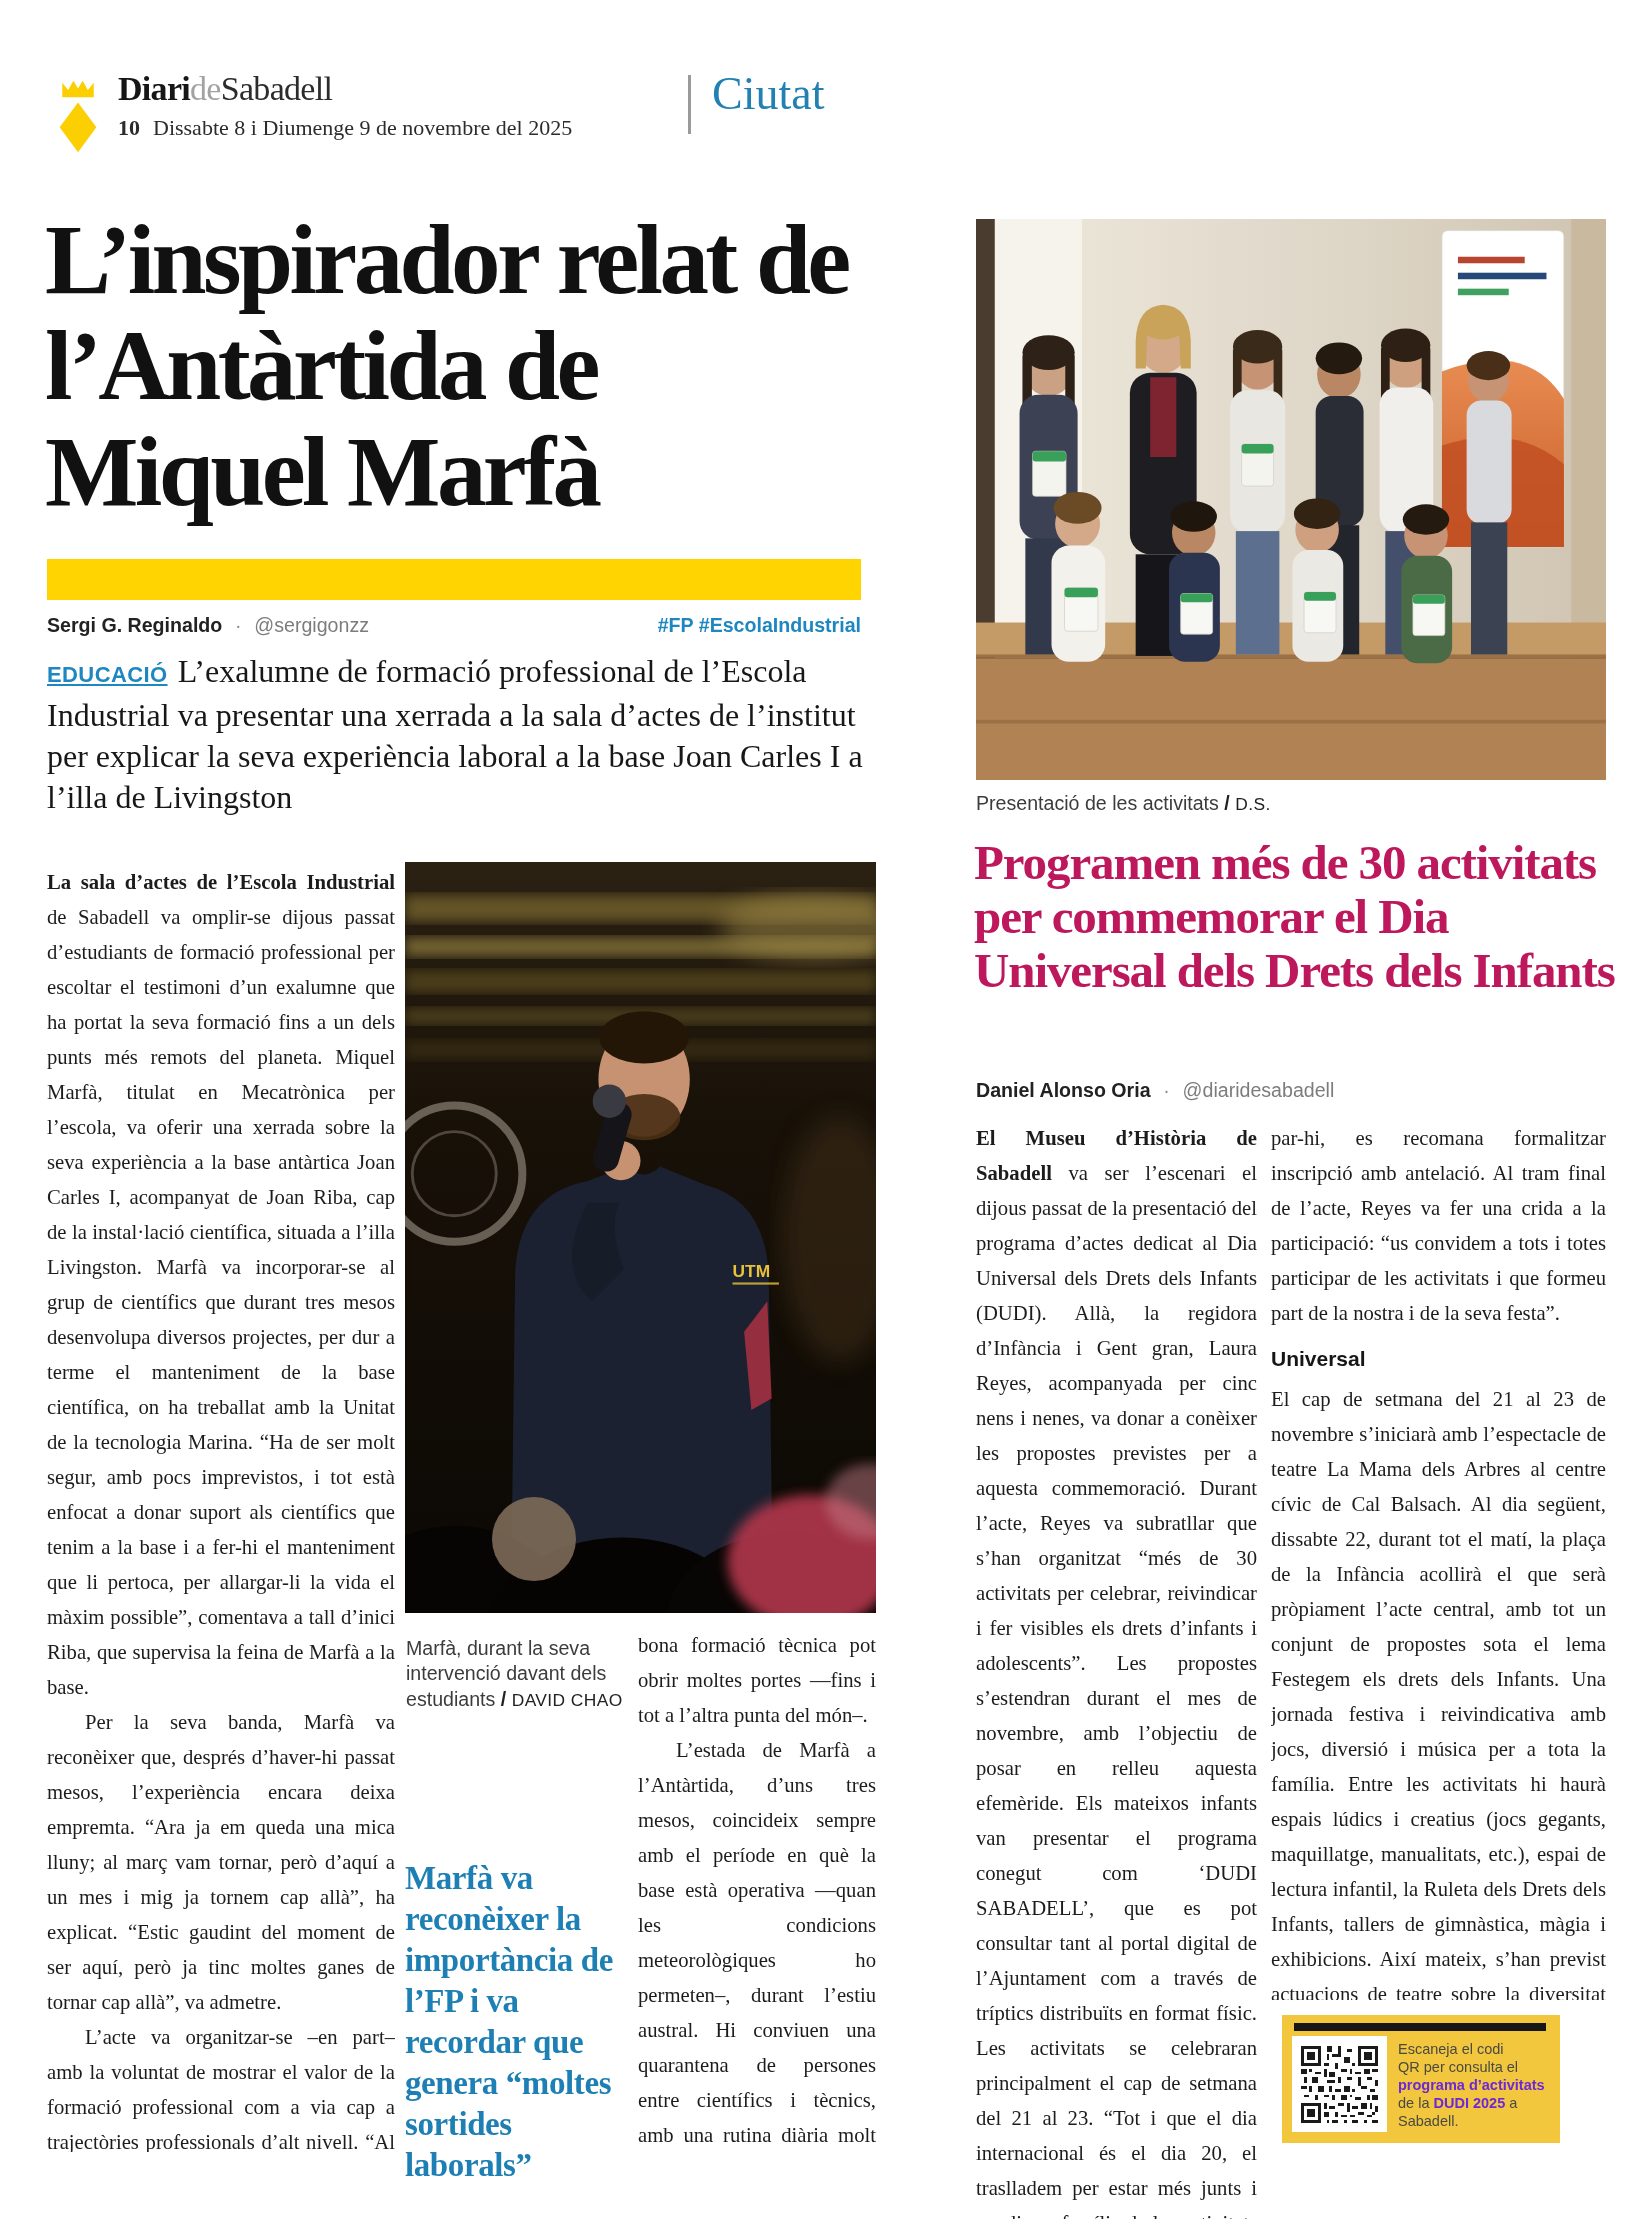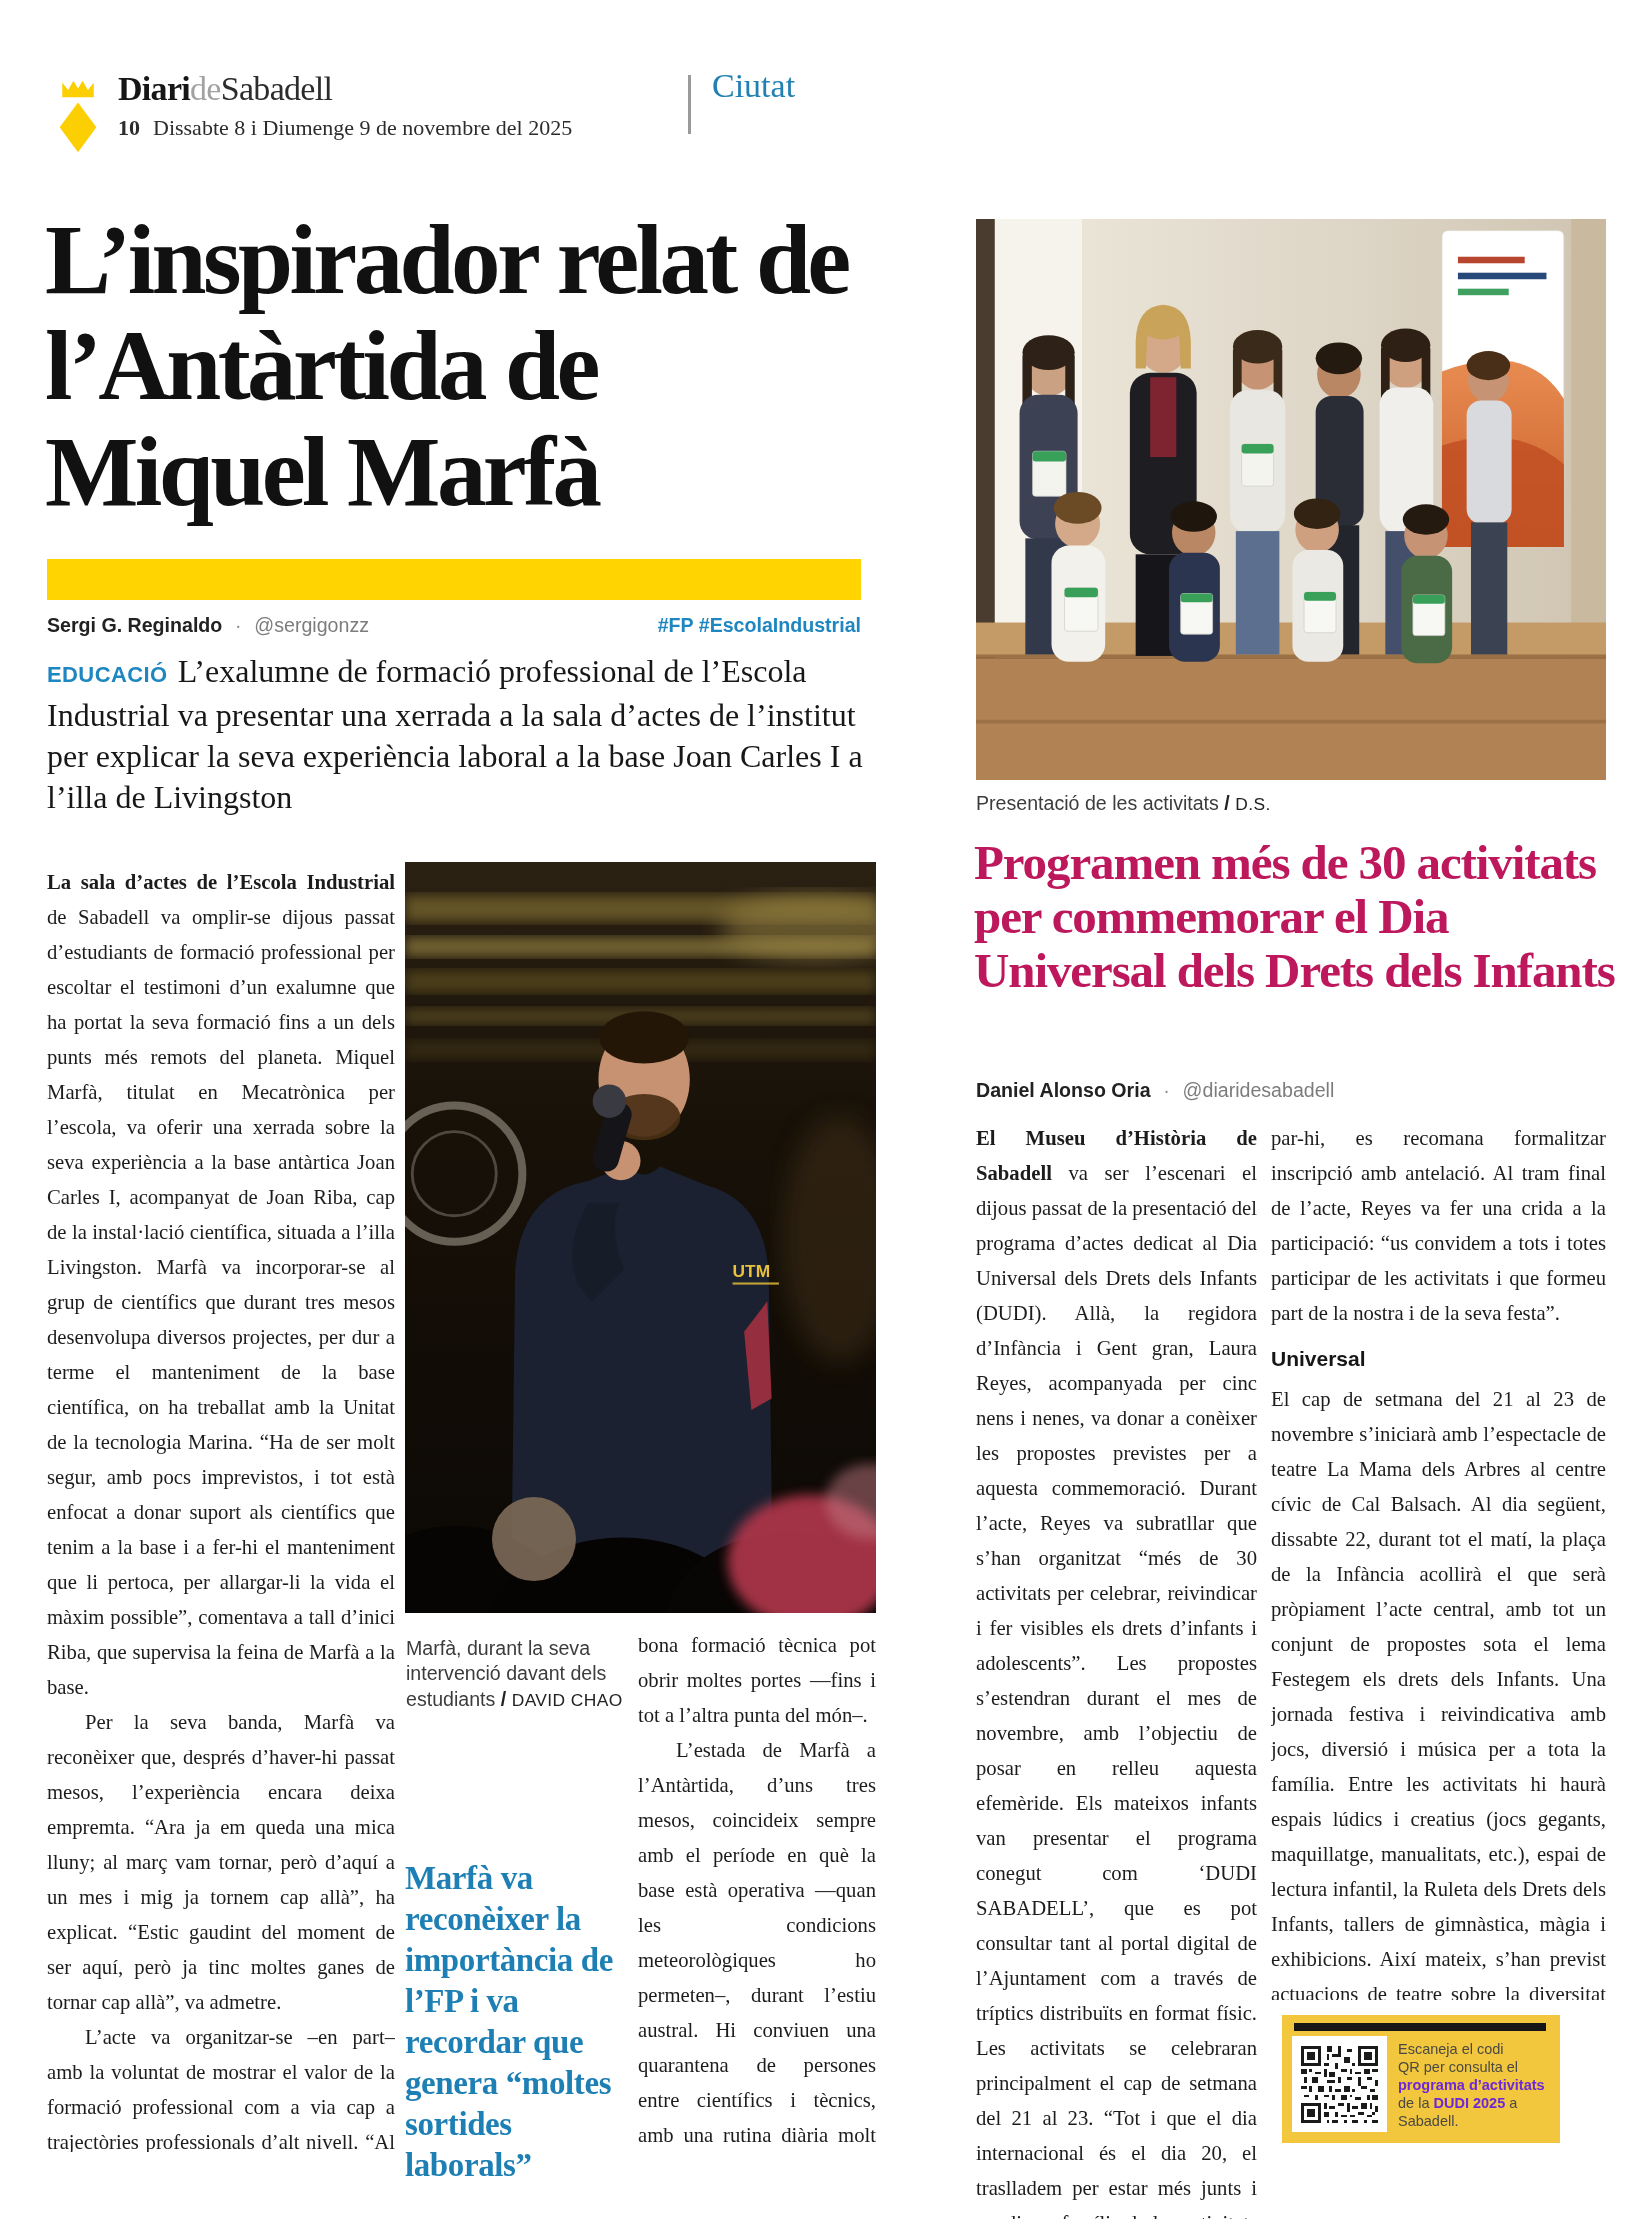--- a/index.html
+++ b/index.html
@@ -8,34 +8,34 @@
   .abs{position:absolute;}
 
   
   .brand-line{font-size:34px;letter-spacing:-0.7px;white-space:nowrap;}
   .brand-diari{font-weight:700;color:#161616;}
   .brand-de{color:#a2a2a2;}
   .brand-sabadell{color:#2c2c2c;}
   .meta-line{font-size:22px;color:#2c2c2c;white-space:nowrap;}
   .page-num{font-weight:700;margin-right:13px;}
   .section-bar{width:2.9px;height:59px;background:#9a9a9a;}
-  .section-title{font-size:34px;color:#2380b2;letter-spacing:0;text-align:center;}
+  .section-title{font-size:46px;color:#2380b2;letter-spacing:0;text-align:center;}
 
   
   .headline1{font-weight:700;font-size:99px;line-height:106px;letter-spacing:-3.6px;color:#111;}
   .yellow-bar{background:#ffd401;}
   .byline-row{display:flex;justify-content:space-between;align-items:baseline;
               font-family:"Liberation Sans", sans-serif;font-size:19.6px;}
   .byline-author{font-weight:700;color:#222;}
   .byline-sep{color:#8a8a8a;margin:0 7.3px;}
   .byline-handle{color:#7c7c7c;font-weight:400;}
   .hashtags{color:#1e86c0;font-weight:700;}
   .lead{font-size:32px;line-height:41px;color:#171717;}
   .kicker{font-family:"Liberation Sans", sans-serif;font-weight:700;font-size:22px;
-          color:#1e86c0;letter-spacing:0.4px;margin-right:10.2px;}
+          color:#1e86c0;letter-spacing:0.4px;margin-right:10.2px;text-decoration:underline;}
   .bodycol{font-size:20.7px;line-height:35px;text-align:justify;overflow:hidden;color:#1c1c1c;}
   .bodycol p{margin:0;}
   .bodycol p.ind{text-indent:38px;}
   .lead-bold{font-weight:700;}
   .photo-frame{overflow:hidden;background:#111;}
   .photo-frame svg{display:block;width:100%;height:100%;}
   .photo2-frame{overflow:hidden;background:#d8d2c6;}
   .caption{font-family:"Liberation Sans", sans-serif;font-size:19.6px;line-height:25.4px;color:#3c3c3c;}
   .caption .slash{font-weight:700;color:#222;}
   .caption .credit{font-weight:400;color:#222;font-size:17.4px;letter-spacing:0.4px;}

